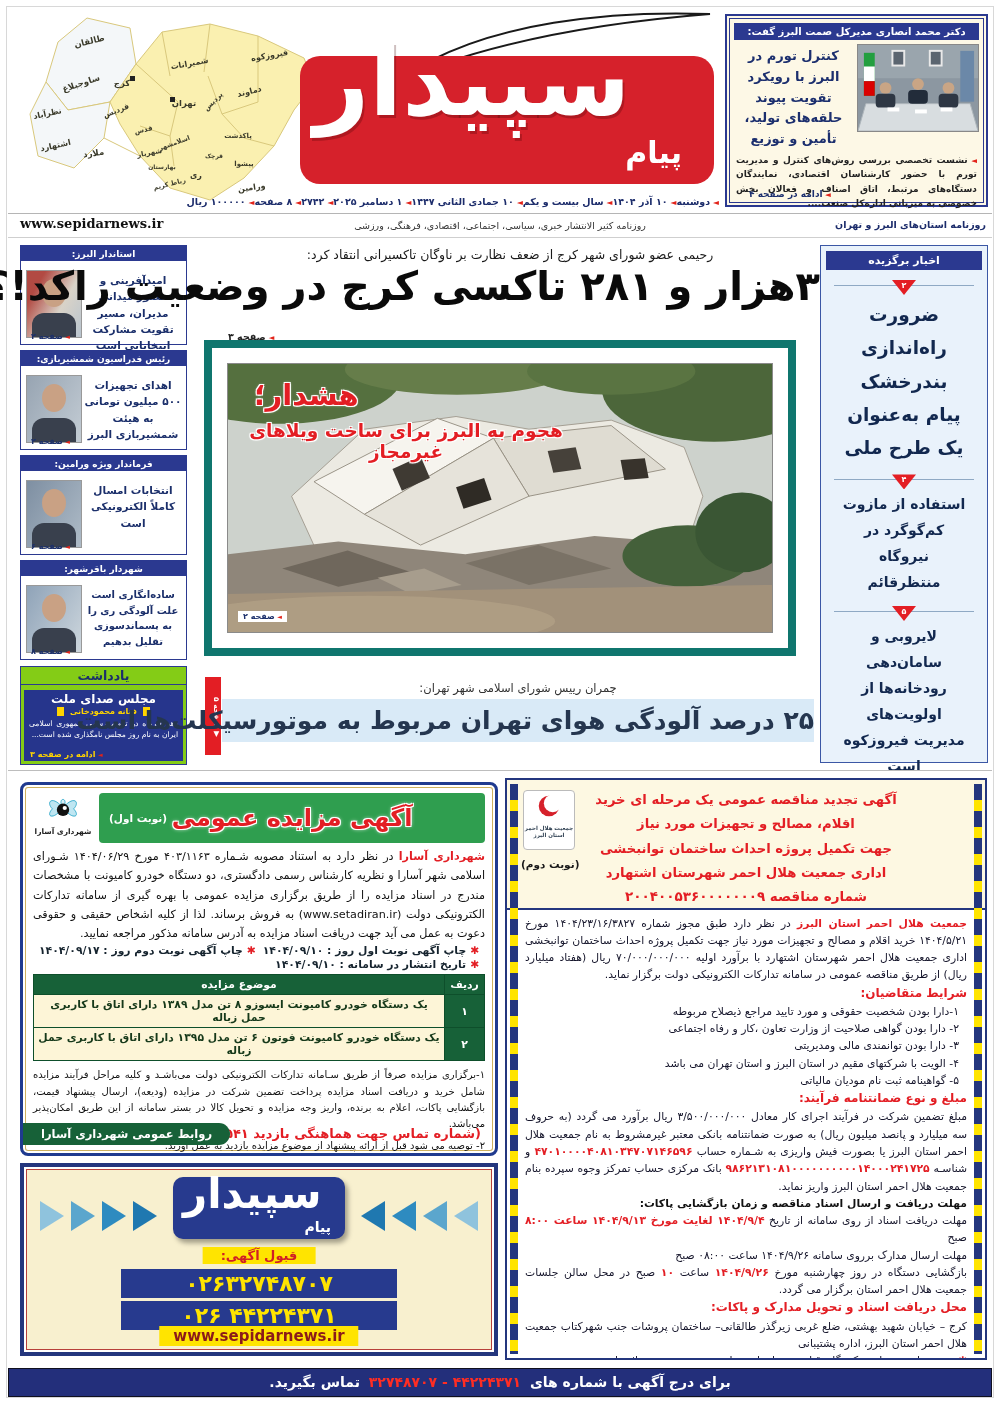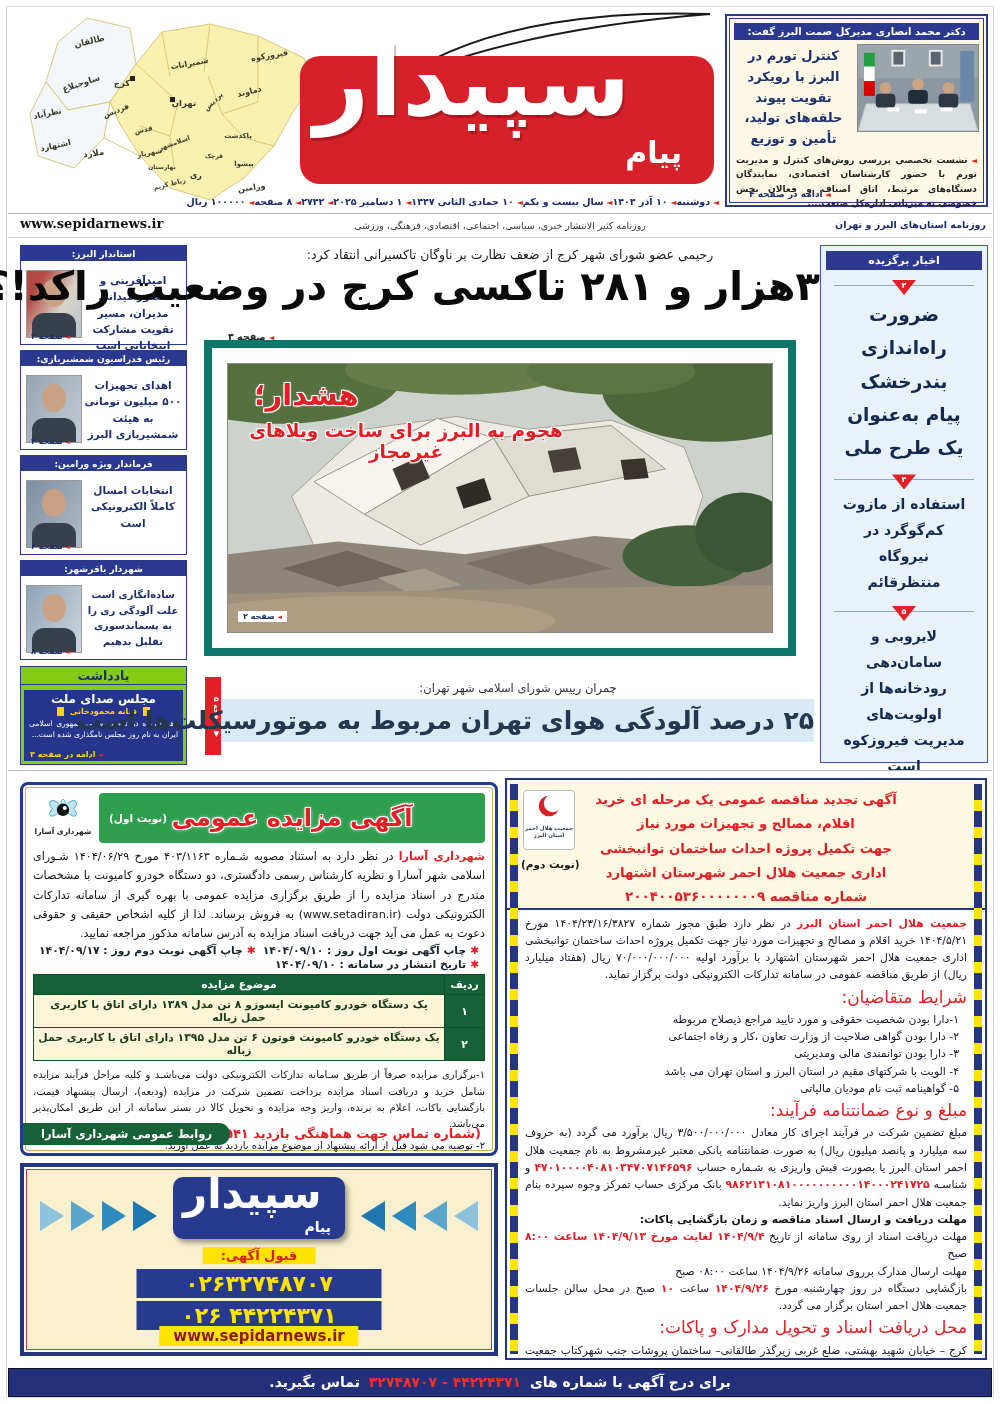--- a/index.html
+++ b/index.html
@@ -103,37 +103,37 @@
   .promo{position:absolute;left:20px;top:1163px;width:478px;height:193px;background:#f8f0cf;border:4px solid #24367e;box-shadow:inset 0 0 0 2px #fff,inset 0 0 0 3px #b8403a}
   .promo-logo{position:absolute;left:50%;top:10px;transform:translateX(-50%);width:172px;height:62px;background:#273a8e;border-radius:10px;box-shadow:3px 4px 5px rgba(0,0,0,.35)}
   .promo-logo-main{position:absolute;left:10px;top:-8px;font-size:42px;font-weight:bold;color:#fff}
   .promo-logo-small{position:absolute;right:14px;bottom:4px;font-size:14px;font-weight:bold;color:#fff}
   .arrows{position:absolute;top:34px;display:flex;gap:7px;direction:ltr}
   .arrows.l{left:16px}.arrows.r{right:16px}
   .tri{width:0;height:0;border-top:15px solid transparent;border-bottom:15px solid transparent}
   .tri.r{border-left:24px solid}
   .tri.l{border-right:24px solid}
   .promo-accept{position:absolute;left:50%;top:80px;transform:translateX(-50%);background:#ffe400;color:#d01f26;font-weight:bold;font-size:13px;padding:1px 18px}
-  .phone{position:absolute;left:50%;transform:translateX(-50%);width:245px;background:#273a8e;color:#ffe400;font-weight:bold;font-size:22px;text-align:center;letter-spacing:5px;direction:ltr;padding:2px 0}
+  .phone{position:absolute;left:50%;transform:translateX(-50%);width:276px;background:#273a8e;color:#ffe400;font-weight:bold;font-size:22px;text-align:center;letter-spacing:5px;direction:ltr;padding:2px 0}
   .phone.n1{top:102px}.phone.n2{top:134px}
   .promo-site{position:absolute;left:50%;transform:translateX(-50%);bottom:6px;background:#ffe400;color:#8b1a1a;font-weight:bold;font-size:15px;padding:1px 14px;direction:ltr}
 
   
   .adR{position:absolute;left:505px;top:778px;width:482px;height:582px;border:2px solid #24367e;background:#fff;overflow:hidden}
   .stripe{position:absolute;top:4px;bottom:4px;width:8px;background:repeating-linear-gradient(180deg,#24367e 0 16px,#ffe400 16px 27px);z-index:2}
   .stripe.sl{left:3px}.stripe.sr{right:3px}
   .adr-head{position:relative;background:#fdf8e2;border-bottom:2px solid #24367e;padding:8px 80px 4px 80px;min-height:104px}
   .adr-title{color:#e31e24;font-weight:bold;font-size:13.2px;line-height:1.85;text-align:center}
   .adr-num{color:#e31e24;font-weight:bold;font-size:13.5px;text-align:center;margin-top:2px}
   .adr-logo{position:absolute;left:16px;top:10px;width:52px;height:60px;background:#fff;border:1px solid #bbb;border-radius:4px;text-align:center;padding-top:2px}
   .adr-logo-cap{font-size:5.5px;font-weight:bold;color:#345;line-height:1.3}
   .adr-nobat{position:absolute;left:14px;top:78px;font-size:10.5px;font-weight:bold;color:#1a1a1a}
   .adr-body{padding:5px 18px 0;font-size:10.8px;line-height:1.6;color:#14142a;text-align:justify}
   .adr-lead{color:#e31e24;font-weight:bold}
-  .adr-h{color:#e31e24;font-weight:normal;font-size:17px}
+  .adr-h{color:#e31e24;font-weight:bold;font-size:12px}
   .adr-hb{font-weight:bold;color:#111}
   .cond{padding-right:8px}
   .redtxt{color:#e31e24;font-weight:bold}
   .note-star::before{content:"✱ ";color:#e31e24}
 
   
   .bbar{position:absolute;left:8px;top:1368px;width:984px;height:29px;background:#232f7b;border:1px solid #101020;color:#fff;font-weight:bold;font-size:14px;text-align:center;line-height:27px}
   .bb-num{color:#ff2d23;padding:0 4px}
 </style>
 </head>

